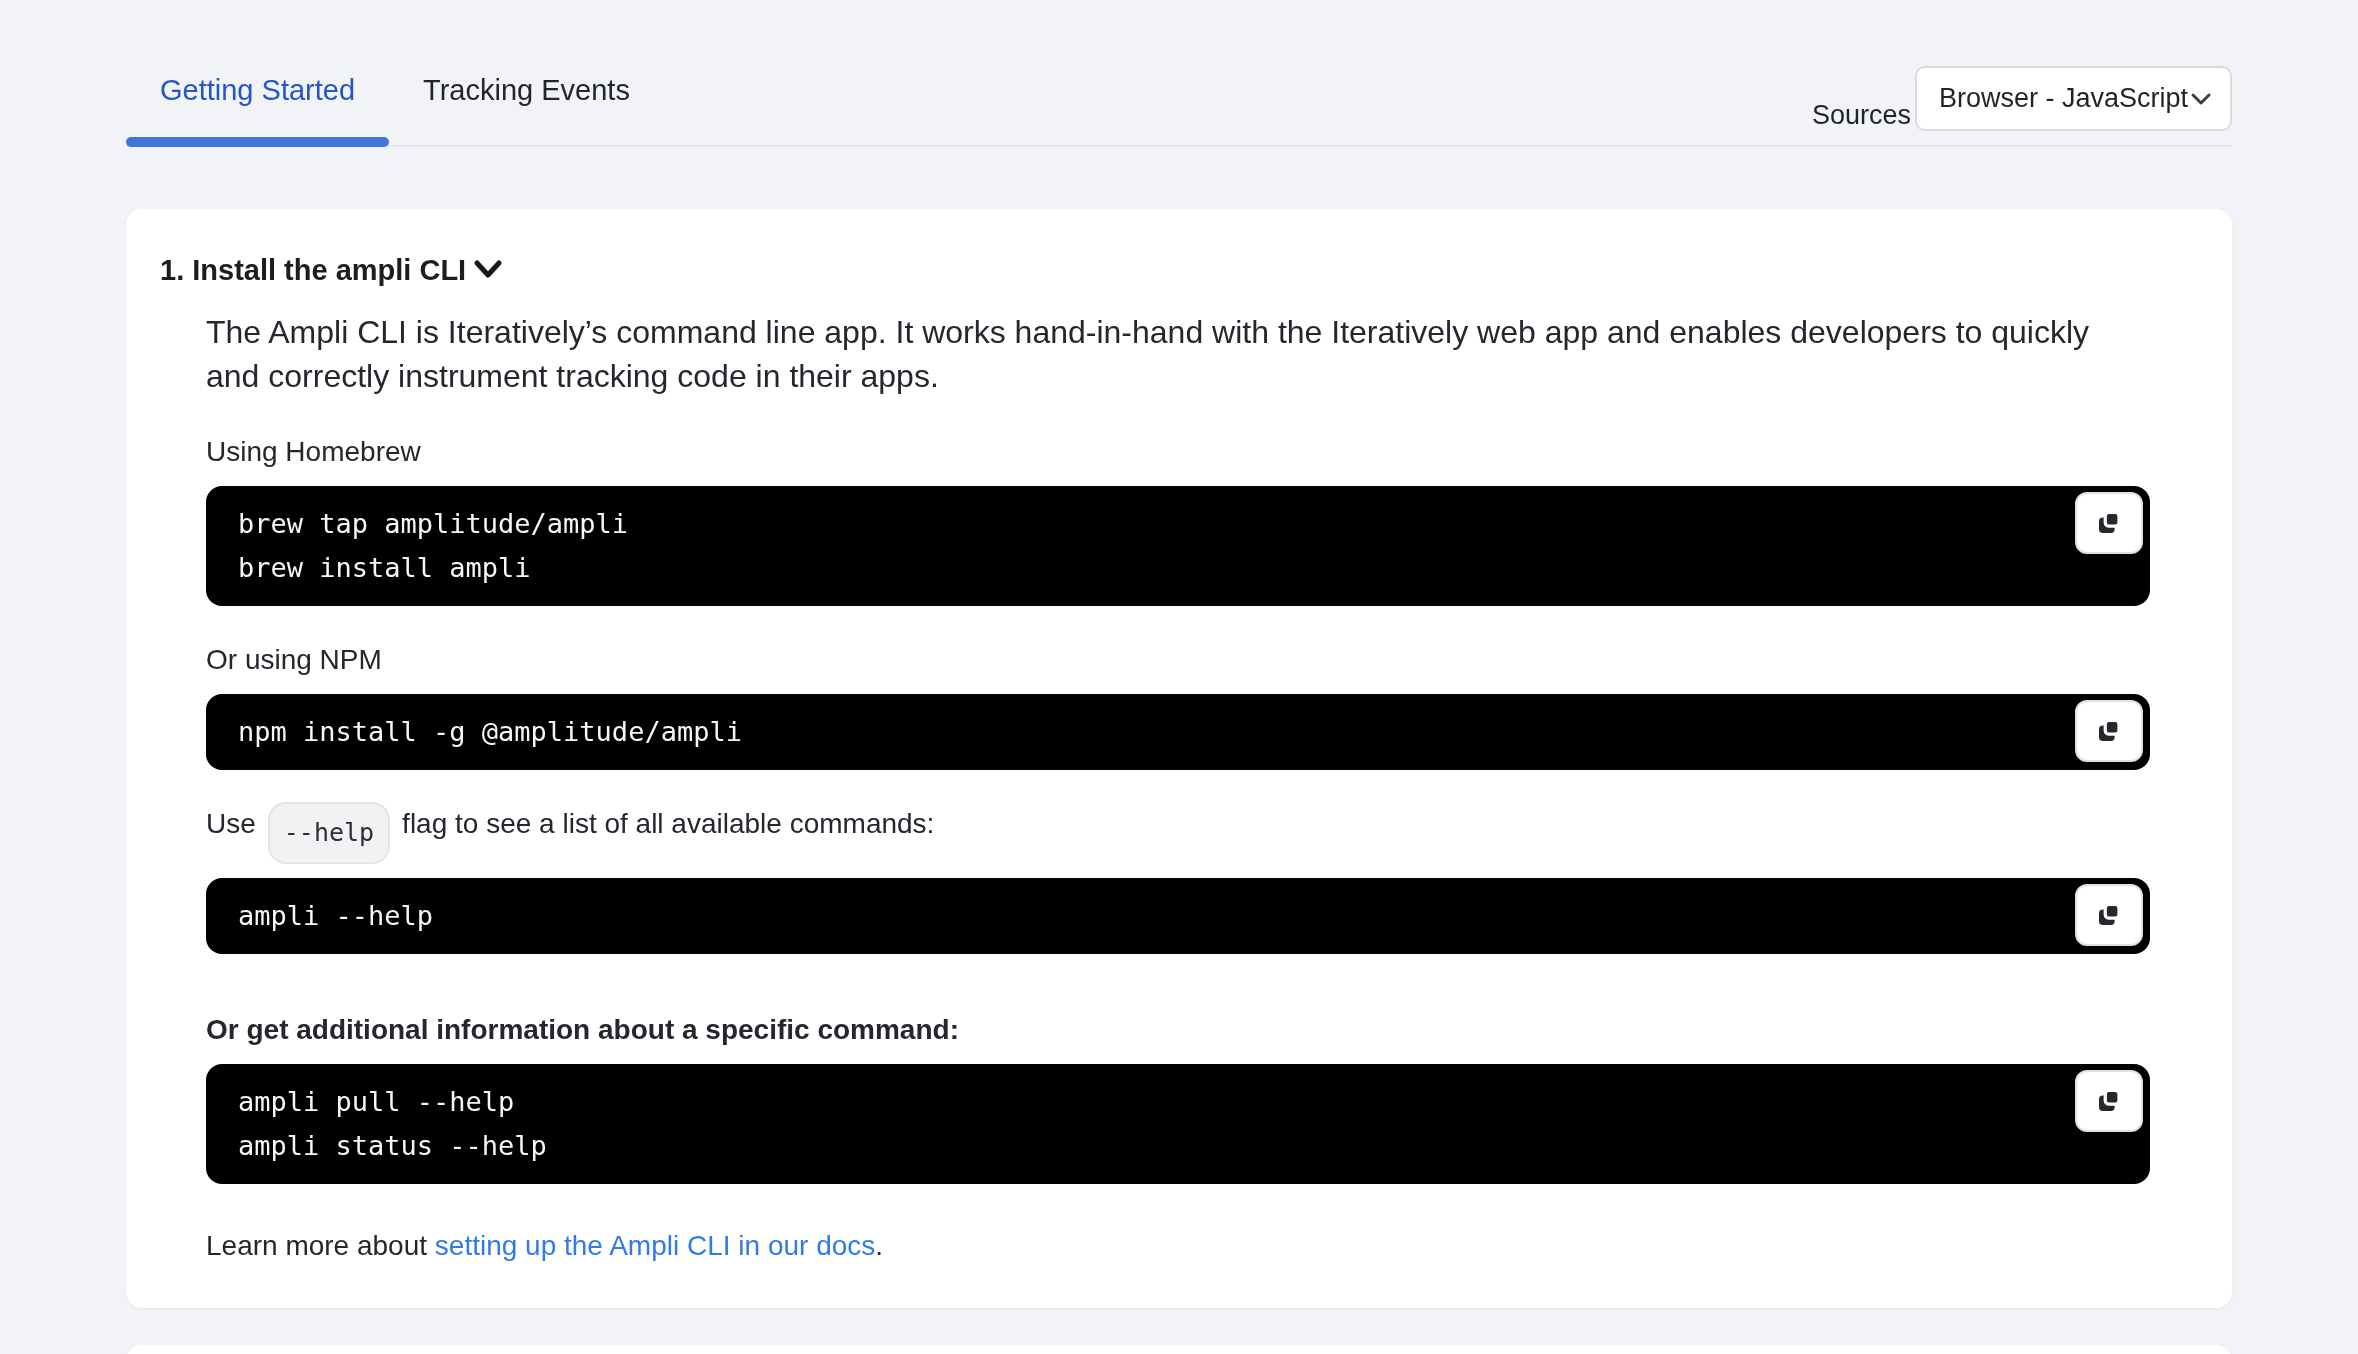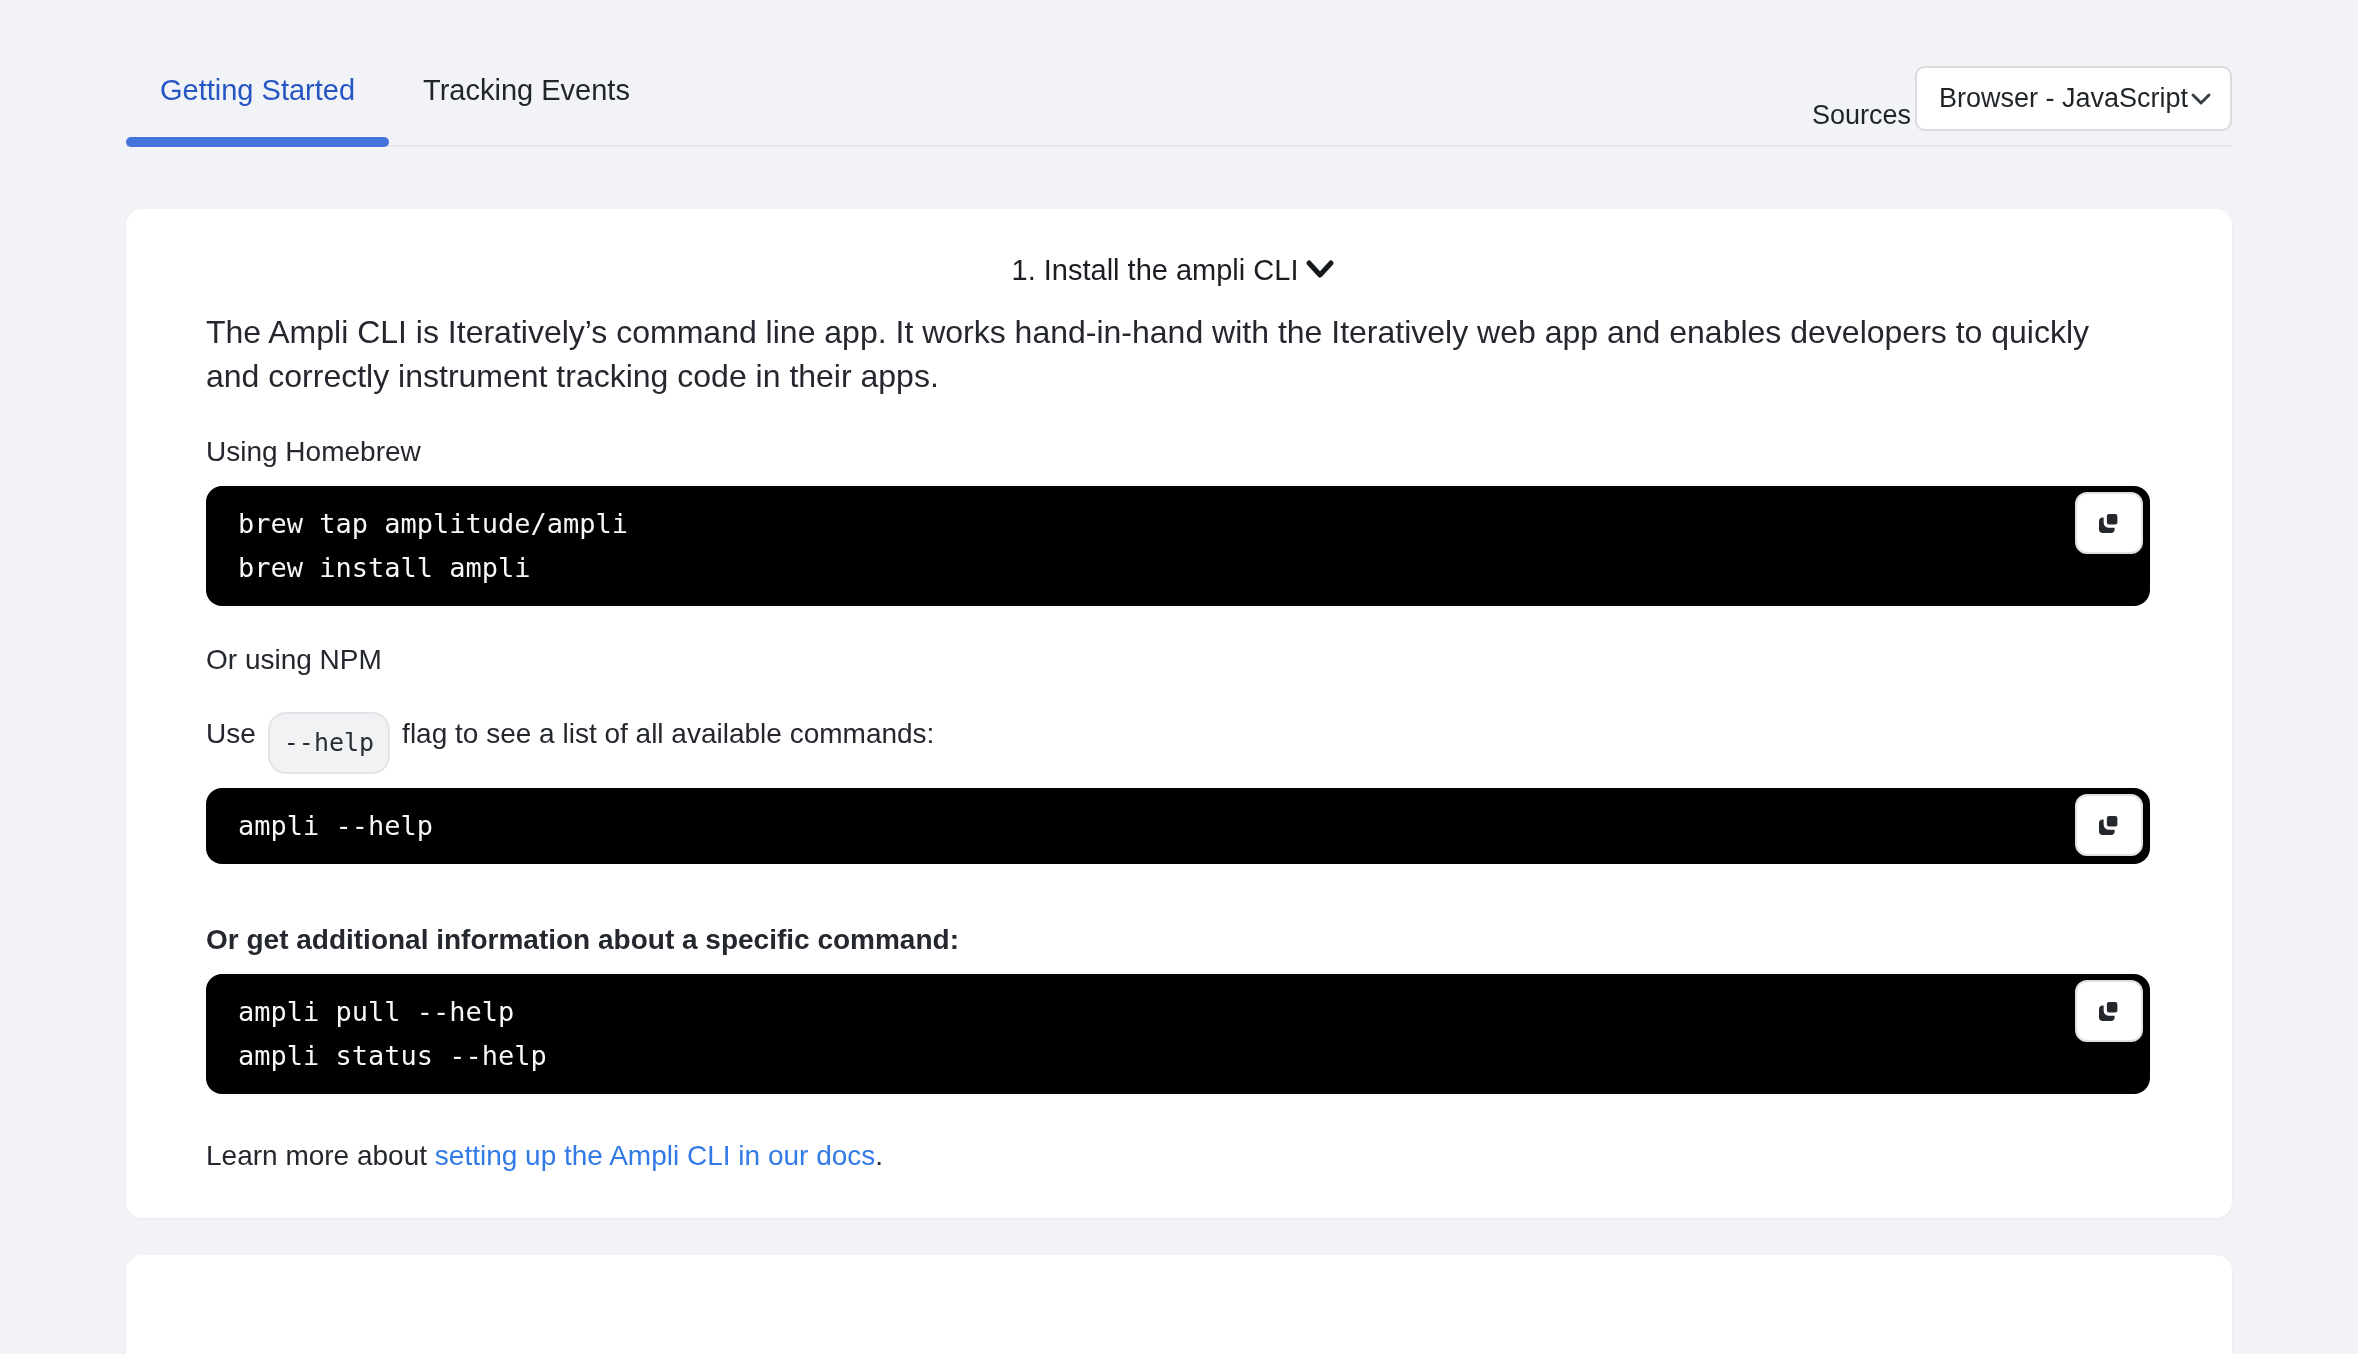--- a/index.html
+++ b/index.html
@@ -72,22 +72,23 @@
     margin-top: 37px;
     height: 120px;
     border-radius: 16px 16px 0 0;
     overflow: hidden;
     padding-top: 27px;
   }
 
   .section-header {
     display: flex;
     align-items: center;
-    justify-content: center;
+    justify-content: flex-start;
     padding-right: 4px;
+    font-weight: bold;
   }
   .section-title { font-size: 29px; line-height: 40px; color: #1A1D21; }
   .collapse-btn {
     background: none; border: none; cursor: pointer;
     display: flex; align-items: center; justify-content: center;
     width: 44px; height: 36px;
   }
   .section-body { margin: 20px 48px 0 46px; }
 
   .para { font-size: 32px; line-height: 44px; color: #24282E; max-width: 1912px; }
@@ -183,20 +184,29 @@
 brew install ampli</pre>
       <button class="copy-btn">
         <svg width="30" height="30" viewBox="0 0 24 24">
           <rect x="4" y="7.5" width="12.5" height="12.5" rx="3" fill="#24272C"></rect>
           <rect x="9" y="3.5" width="11" height="11" rx="3" fill="#24272C" stroke="#FFFFFF" stroke-width="2.6"></rect>
         </svg>
       </button>
     </div>
 
     <div class="label-line">Or using NPM</div>
+    <div class="codeblock">
+      <pre>npm install -g @amplitude/ampli</pre>
+      <button class="copy-btn">
+        <svg width="30" height="30" viewBox="0 0 24 24">
+          <rect x="4" y="7.5" width="12.5" height="12.5" rx="3" fill="#24272C"></rect>
+          <rect x="9" y="3.5" width="11" height="11" rx="3" fill="#24272C" stroke="#FFFFFF" stroke-width="2.6"></rect>
+        </svg>
+      </button>
+    </div>
 
     <div class="help-line">
       <span>Use</span>
       <span class="inline-chip">--help</span>
       <span>flag to see a list of all available commands:</span>
     </div>
     <div class="codeblock">
       <pre>ampli --help</pre>
       <button class="copy-btn">
         <svg width="30" height="30" viewBox="0 0 24 24">

